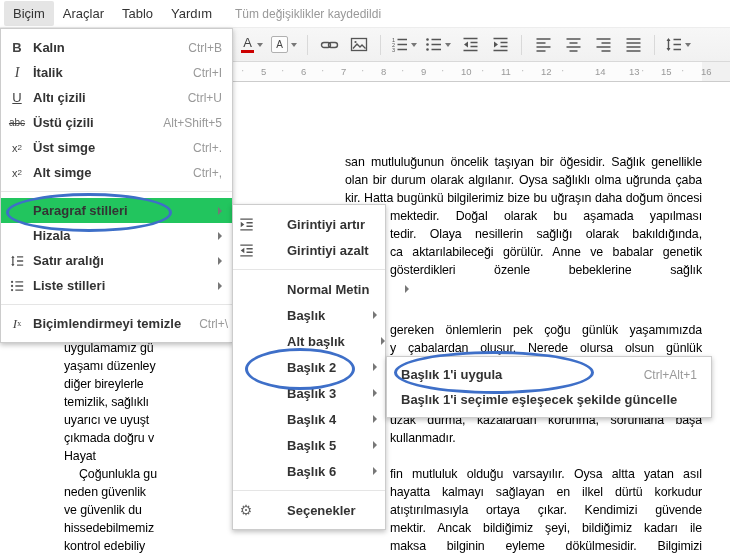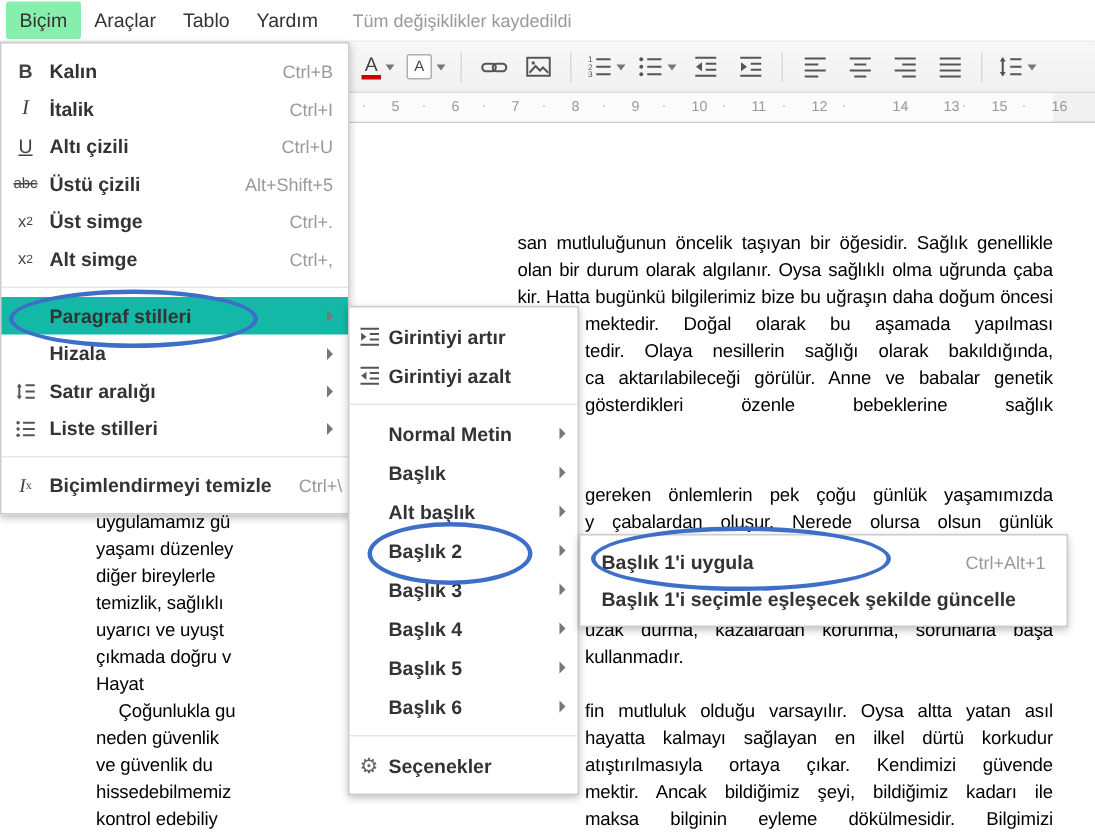--- a/index.html
+++ b/index.html
@@ -1,21 +1,21 @@
 <!DOCTYPE html>
 <html><head>
 <meta charset="utf-8">
 <style>
   html,body{margin:0;padding:0;width:730px;height:556px;overflow:hidden;background:#fff;
     font-family:"Liberation Sans","DejaVu Sans",sans-serif;position:relative;}
   
   .menubar{position:absolute;top:0;left:0;right:0;height:27px;background:#fff;
     border-bottom:1px solid #ededed;display:flex;align-items:center;padding-left:4px;z-index:3;}
   .mb-item{font-size:13px;color:#333;padding:5px 9px;cursor:default;white-space:nowrap;}
-  .mb-item.active{background:#86efac;border-radius:2px;}
+  .mb-item.active{background:#e5e5e5;border-radius:2px;}
   .mb-status{font-size:12px;color:#999;margin-left:14px;white-space:nowrap;}
   
   .toolbar{position:absolute;top:28px;left:0;right:0;height:33px;
     background:linear-gradient(#f7f7f7,#f1f1f1);border-bottom:1px solid #d9d9d9;z-index:2;}
   .tb-inner{position:absolute;left:238px;top:0;height:100%;display:flex;align-items:center;gap:2px;}
   .tb-btn{height:24px;min-width:22px;padding:0 3px;display:flex;align-items:center;justify-content:center;border-radius:2px;}
   .tb-sep{width:1px;height:20px;background:#d9d9d9;margin:0 5px;}
   .drop{width:0;height:0;border-left:3.5px solid transparent;border-right:3.5px solid transparent;
     border-top:4px solid #777;margin-left:3px;}
   .tcA{display:flex;flex-direction:column;align-items:center;line-height:1;}
@@ -38,31 +38,31 @@
   .blk1b{position:absolute;left:390px;top:127px;width:312px;}
   .pintro{position:absolute;left:390px;top:241px;width:312px;}
   .bleft{position:absolute;left:64px;top:259px;width:160px;}
   .bright{position:absolute;left:390px;top:259px;width:312px;}
   .ind{padding-left:15px;}
   .la{text-align:left;text-align-last:left;}
   
   .menu{position:absolute;background:#fff;border:1px solid #ccc;box-shadow:0 2px 5px rgba(0,0,0,.25);
     box-sizing:border-box;z-index:10;}
   .mi{display:flex;align-items:center;padding:0 10px 0 0;font-size:13px;color:#333;white-space:nowrap;}
-  .mi.hl{background:#14b8a6;}
+  .mi.hl{background:#22c55e;}
   .ic{width:32px;flex:none;display:flex;align-items:center;justify-content:center;color:#444;}
   .lbl{flex:1;font-weight:bold;}
   .sc{color:#999;font-size:12px;margin-left:18px;}
   .arr{width:0;height:0;border-left:4px solid #777;border-top:4px solid transparent;
     border-bottom:4px solid transparent;margin-left:8px;flex:none;}
   .msep{height:1px;background:#e5e5e5;margin:6px 0;}
   .fmt{left:0;top:28px;width:233px;padding:6px 0;}
   .fmt .mi{height:25px;}
   .sub{left:232px;top:204px;width:154px;padding:6px 0;}
-  .sub .mi{height:26px;padding-right:8px;}
+  .sub .mi{height:26px;padding-right:8px;gap:28px;}
   .sub .ic{width:26px;}
   .h1m{left:386px;top:356px;width:326px;padding:5px 0;}
   .h1m .mi{height:25px;padding:0 14px;}
   .bold-g{font-weight:bold;font-size:13px;}
   .ital-g{font-style:italic;font-family:"Liberation Serif",serif;font-size:14px;}
   .und-g{text-decoration:underline;font-size:13px;}
   .str-g{text-decoration:line-through;font-size:10px;}
   .sup-g,.sub-g{font-size:11px;}
   .sup-g sup,.sub-g sub{font-size:8px;}
   .clr-g{font-style:italic;font-family:"Liberation Serif",serif;font-size:13px;}

